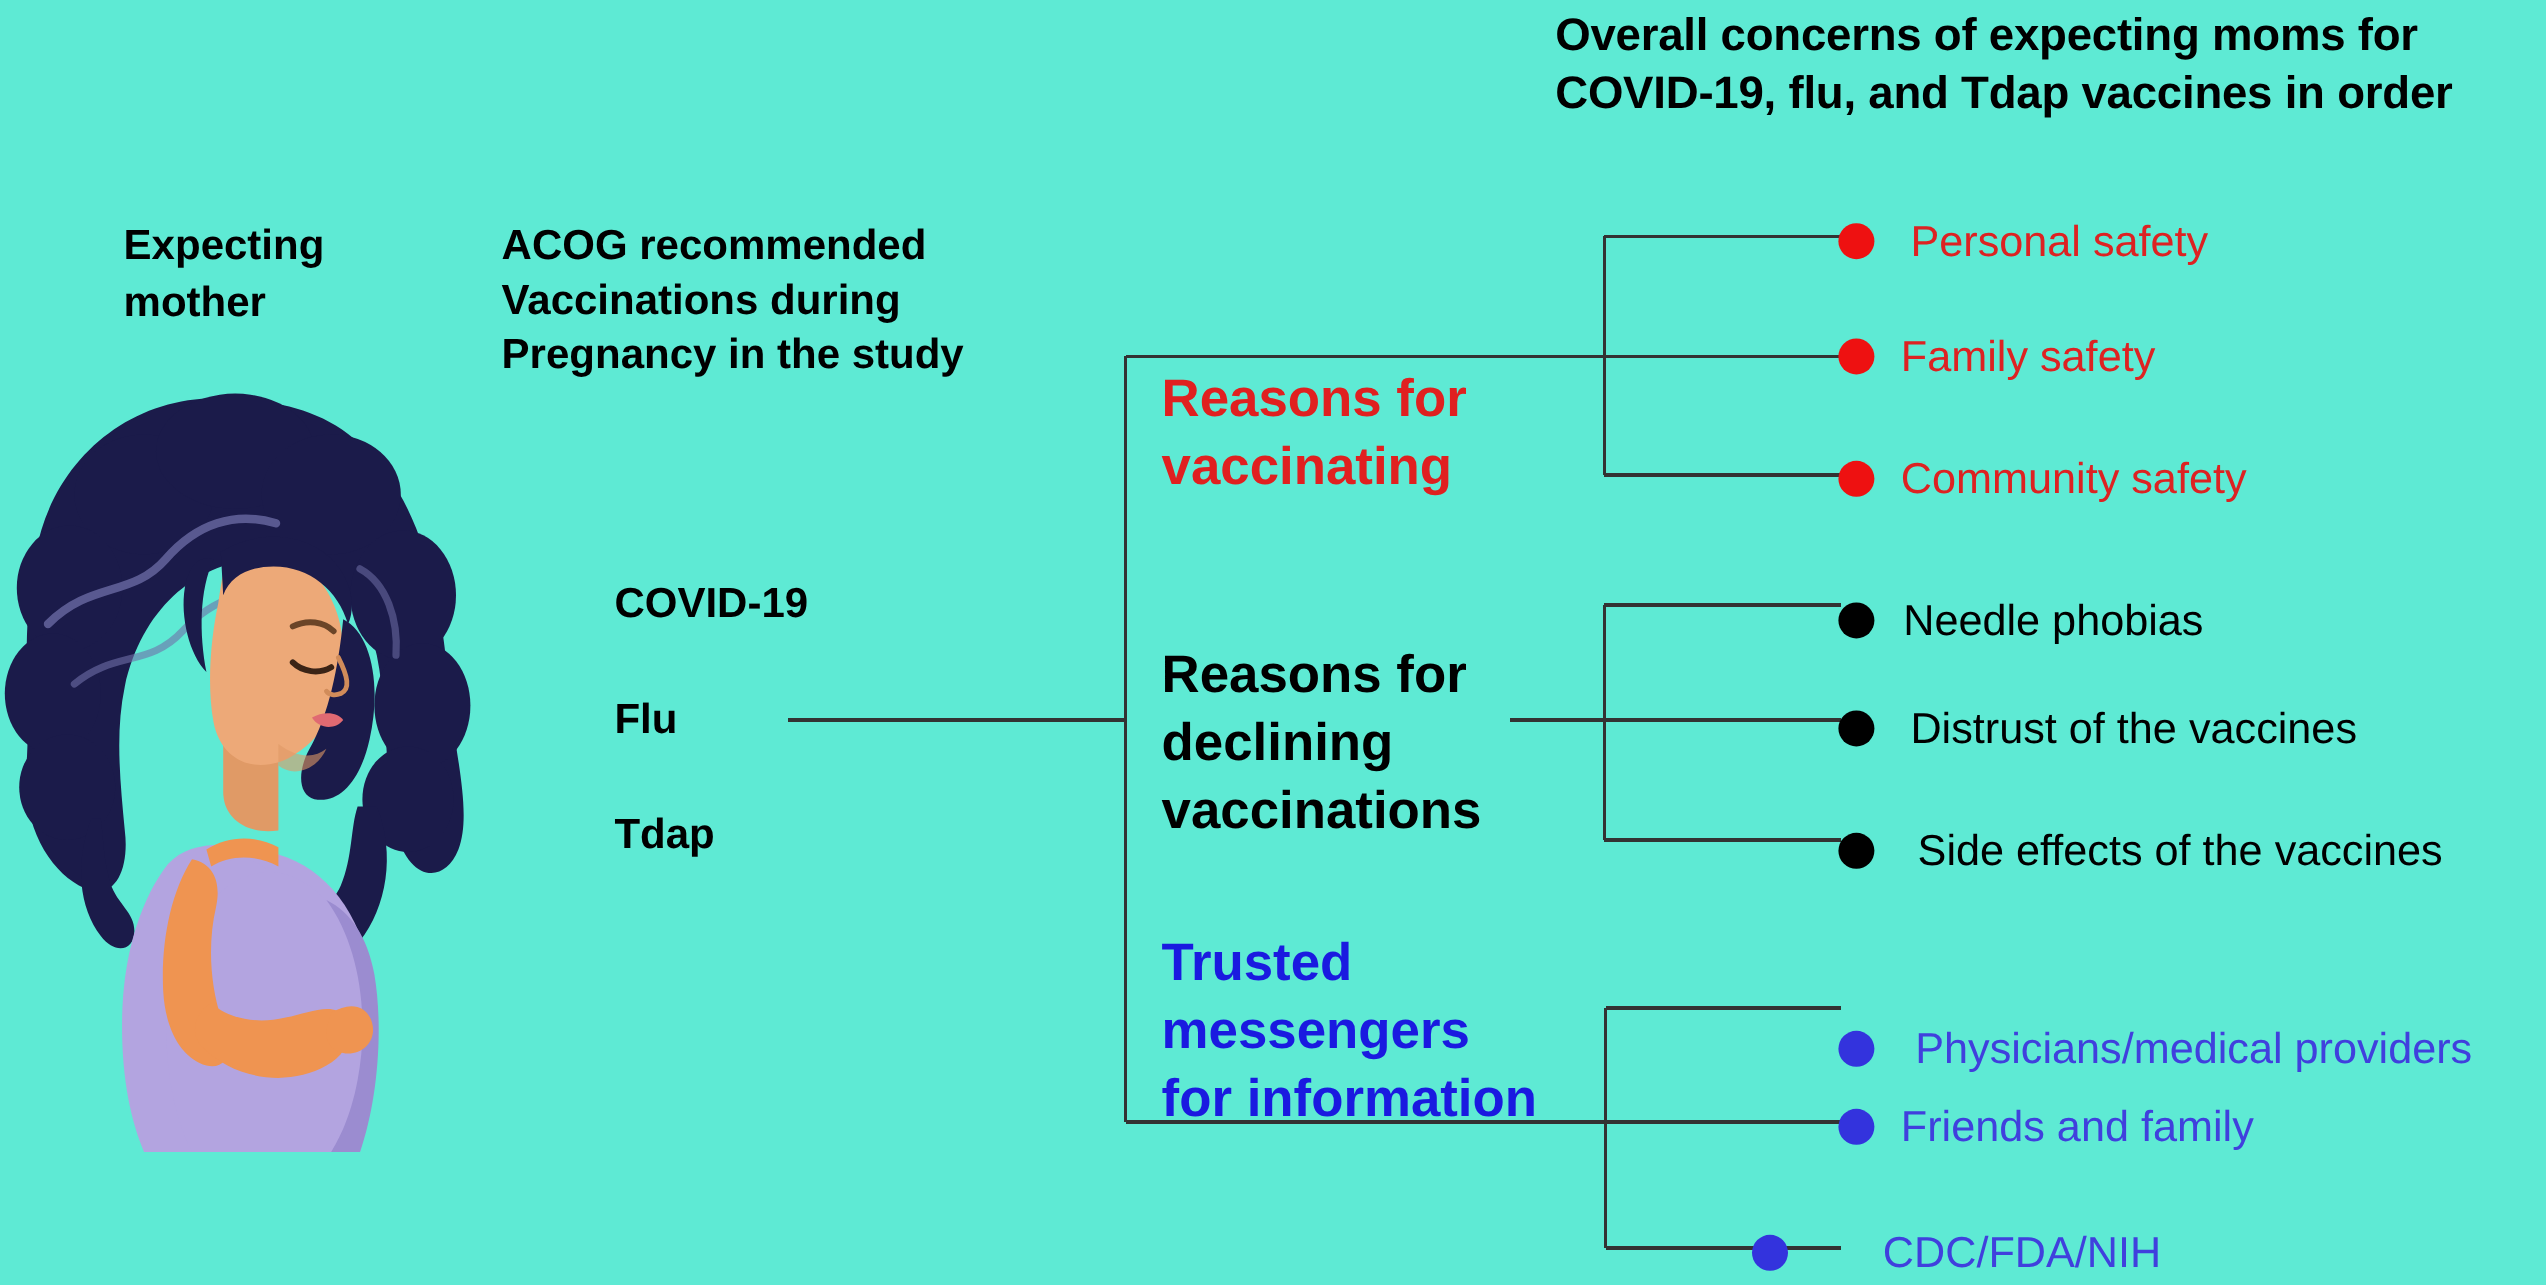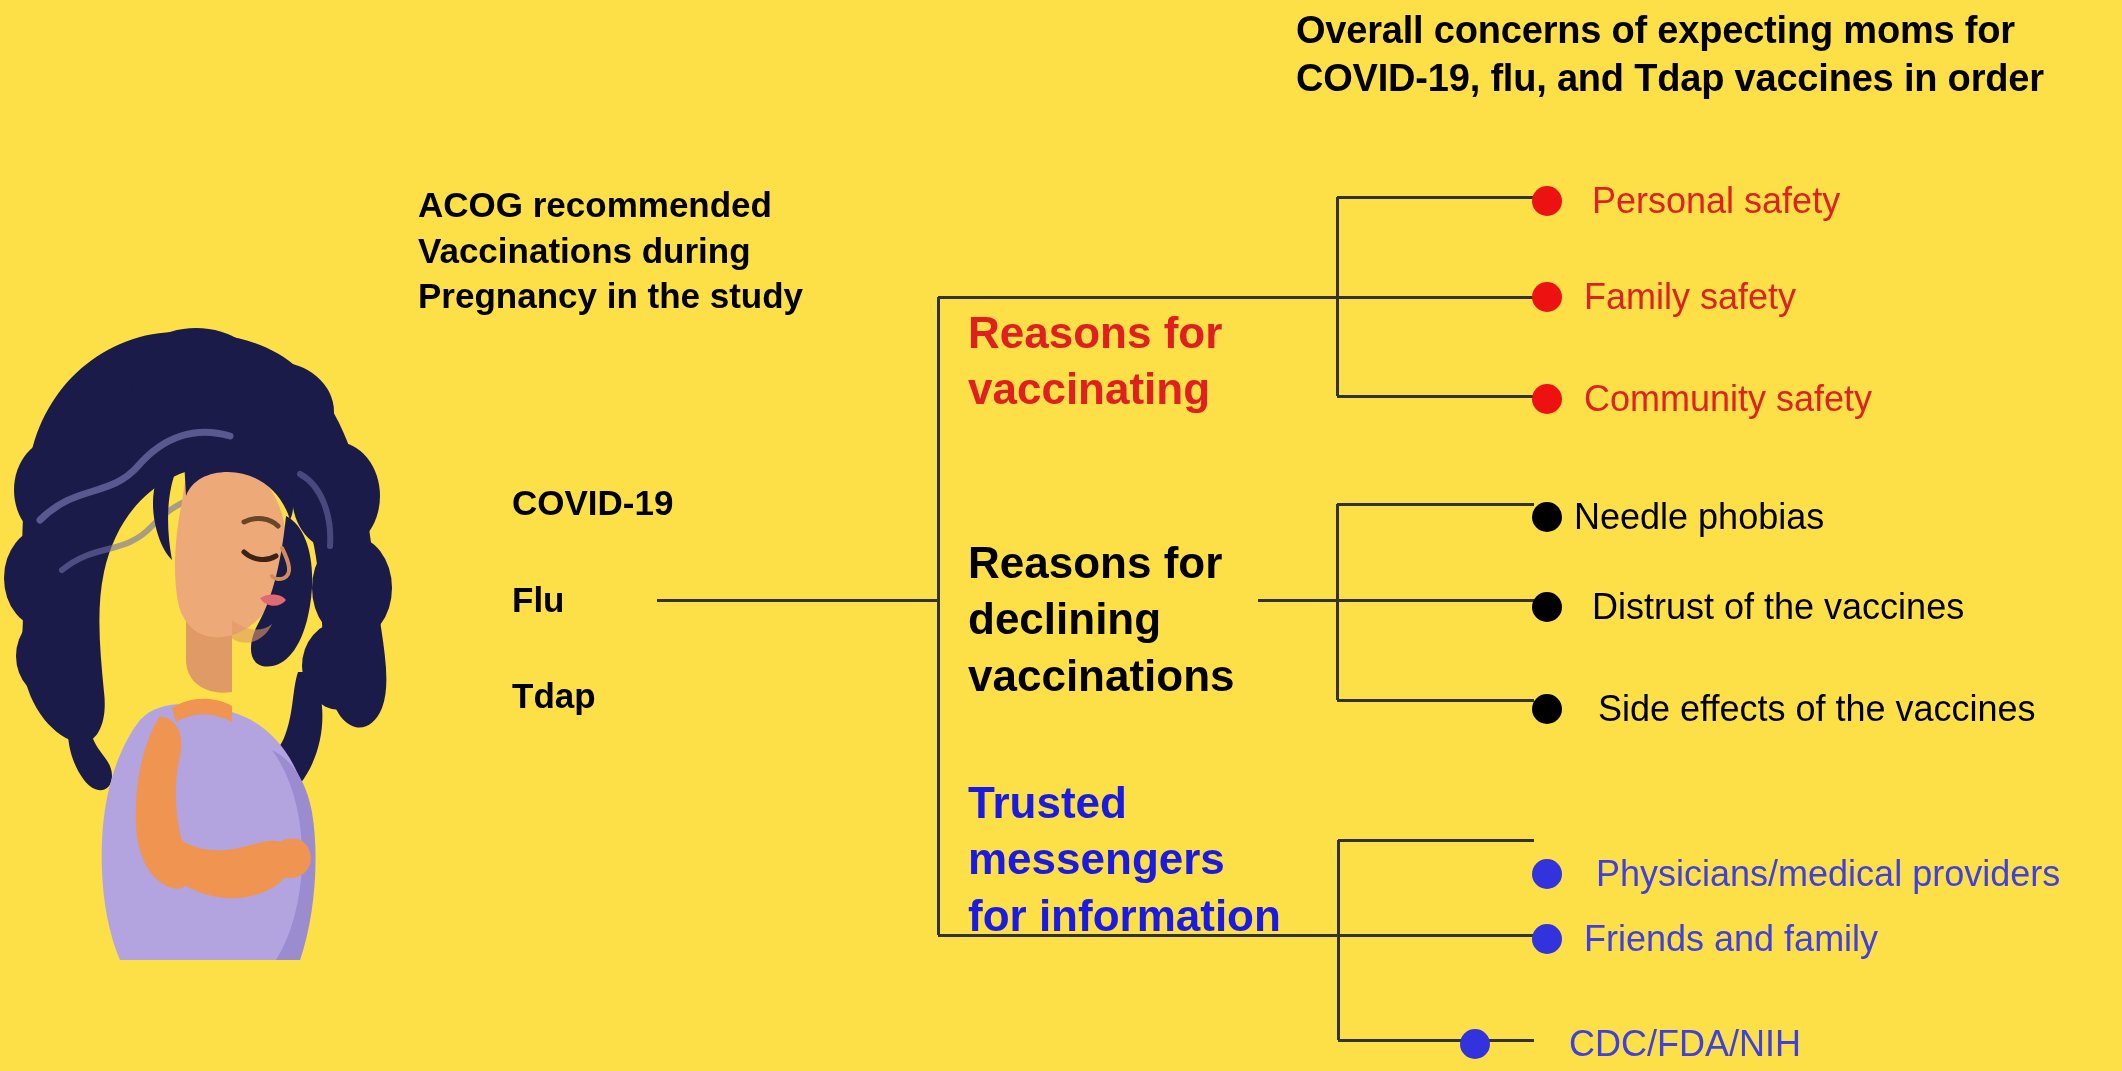--- a/index.html
+++ b/index.html
@@ -2,21 +2,21 @@
 <html><head>
 <meta charset="utf-8">
 <style>
   * { box-sizing: border-box; margin: 0; padding: 0; }
   html, body {
     width: 2122px; height: 1071px;
     background: #ffffff;
     font-family: "Liberation Sans", sans-serif;
     overflow: hidden;
   }
-  #canvas { position: relative; width: 2122px; height: 1071px; background: #fde047; }
+  #canvas { position: relative; width: 2122px; height: 1071px; background: #5eead4; }
 
   
   .txt { position: absolute; white-space: pre-line; }
 
   #title {
     left: 1296px; top: 6px; width: 820px;
     font-size: 38px; font-weight: bold; line-height: 1.27;
     color: #000000; letter-spacing: -0.2px;
   }
 
@@ -69,21 +69,21 @@
   #leaf-k0 { left: 1532px; top: 499px; }
   #leaf-k1 { left: 1532px; top: 589px; }
   #leaf-k2 { left: 1532px; top: 691px; }
   #leaf-b0 { left: 1532px; top: 856px; }
   #leaf-b1 { left: 1532px; top: 921px; }
   #leaf-b2 { left: 1460px; top: 1026px; gap: 47px; }
 
   #leaf-r0 .leaf-text { margin-left: 30px; }
   #leaf-r1 .leaf-text { margin-left: 22px; }
   #leaf-r2 .leaf-text { margin-left: 22px; }
-  #leaf-k0 .leaf-text { margin-left: 12px; }
+  #leaf-k0 .leaf-text { margin-left: 24px; }
   #leaf-k1 .leaf-text { margin-left: 30px; }
   #leaf-k2 .leaf-text { margin-left: 36px; }
   #leaf-b0 .leaf-text { margin-left: 34px; }
   #leaf-b1 .leaf-text { margin-left: 22px; }
   #leaf-b2 .leaf-text { margin-left: 32px; }
 
   
   #connectors { position: absolute; left: 0; top: 0; width: 2122px; height: 1071px; }
 
   
@@ -191,20 +191,22 @@
 
     <path d="M276 524 C292 514 306 518 310 532 C314 546 304 558 290 558
              C278 558 270 548 272 538 Z" fill="#ef9451"></path>
 
     <path d="M172 388 C190 376 214 376 232 386 L232 402 C214 392 192 392 176 402 Z" fill="#ef9451"></path>
   </svg>
 
   <div id="title" class="txt">Overall concerns of expecting moms for
 COVID-19, flu, and Tdap vaccines in order</div>
 
+  <div id="expecting-mother-label" class="txt">Expecting
+mother</div>
 
   <div id="acog-label" class="txt">ACOG recommended
 Vaccinations during
 Pregnancy in the study</div>
 
   <div id="vaccine-0" class="txt vaccine-item">COVID-19</div>
   <div id="vaccine-1" class="txt vaccine-item">Flu</div>
   <div id="vaccine-2" class="txt vaccine-item">Tdap</div>
 
   <div id="branch-0" class="txt branch-label">Reasons for

